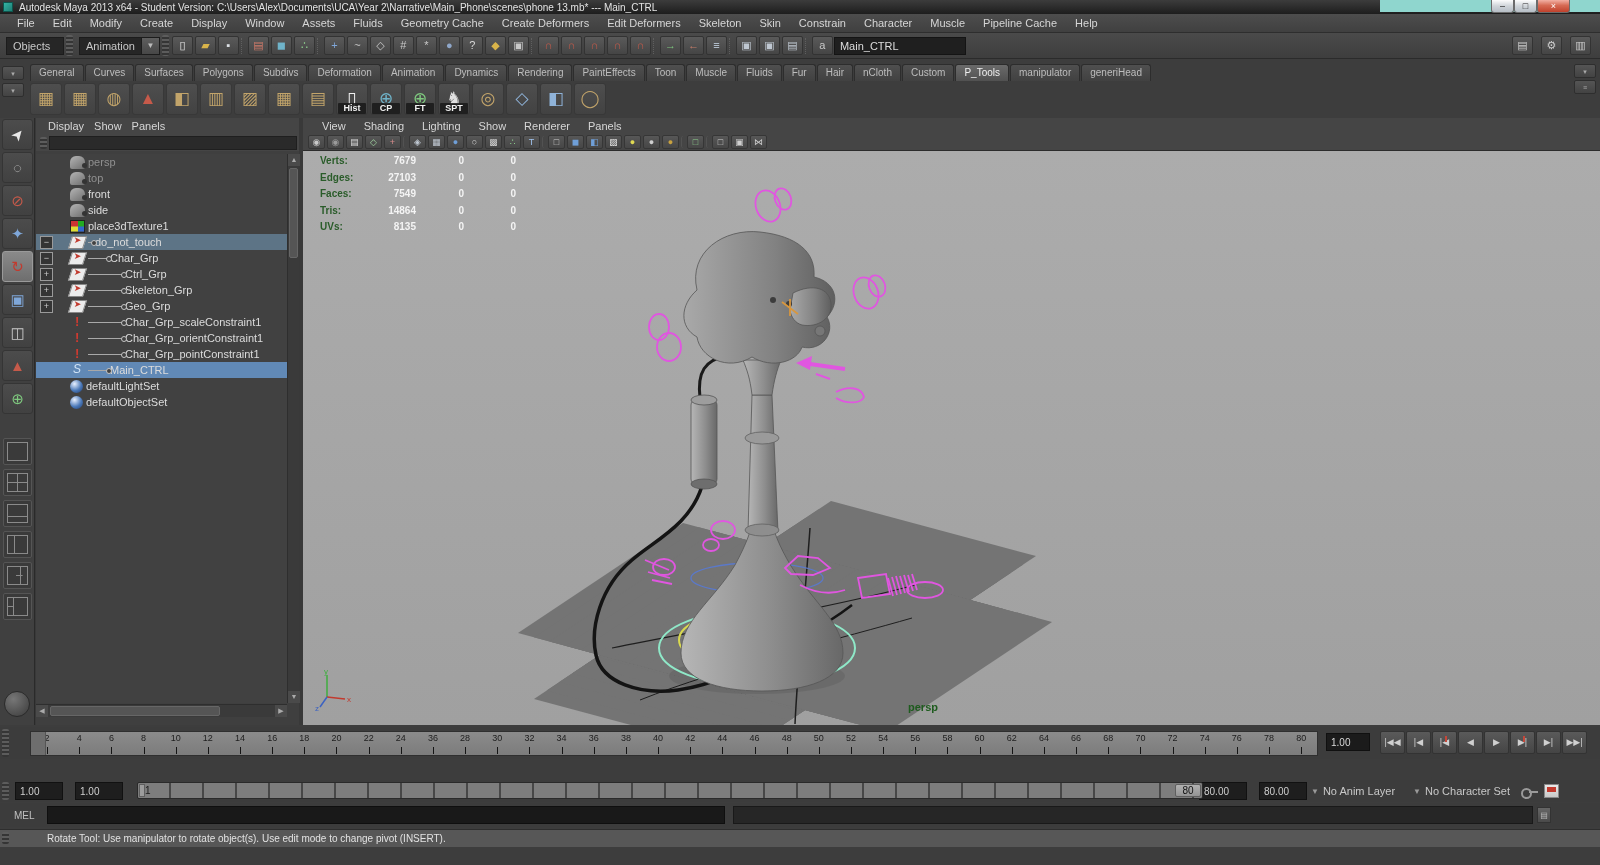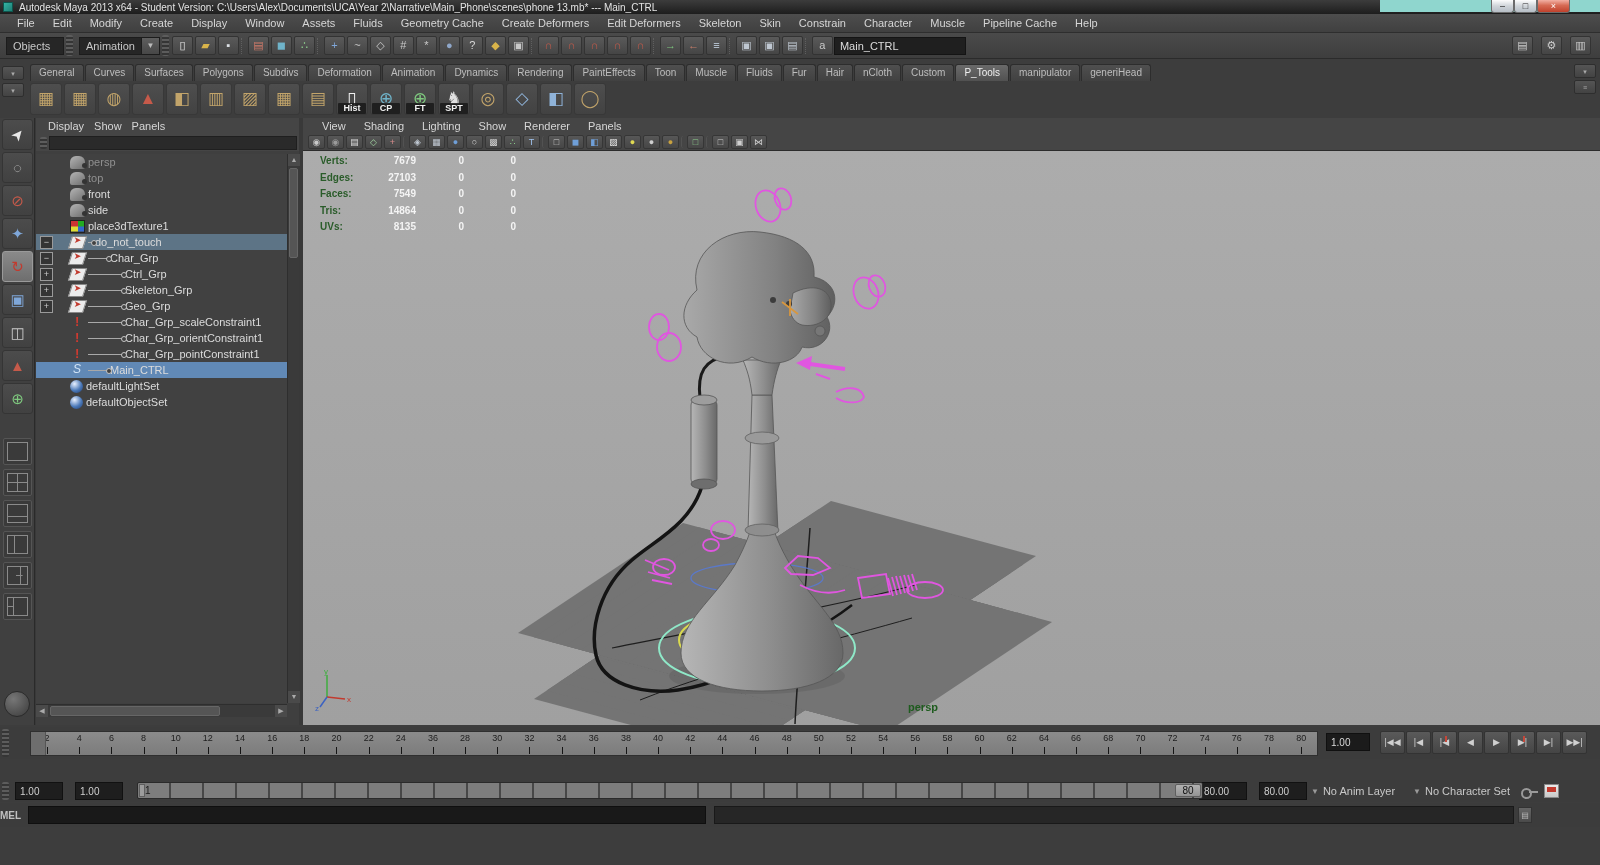--- a/index.html
+++ b/index.html
@@ -161,21 +161,21 @@
   .ddl .arrow { color:#9a9a9a; font-size:8px; padding:0 4px; }
   .ddl .dtxt { color:#c8c8c8; font-size:11px; }
   #key-ic { width:18px; height:14px; position:relative; margin-left:10px; }
   #key-ic::before { content:""; position:absolute; left:1px; top:4px; width:7px; height:7px; border:2px solid #9a9a9a; border-radius:50%; }
   #key-ic::after { content:""; position:absolute; left:9px; top:7px; width:9px; height:2px; background:#9a9a9a; }
   #autokey-ic { width:15px; height:14px; margin-left:6px; background:linear-gradient(#e8e8e8,#c9c9c9); border:1px solid #888; position:relative; }
   #autokey-ic::after { content:""; position:absolute; inset:2px 2px 5px 2px; background:#c23a2e; }
 
   
   #commandline { position:absolute; left:0; top:803px; width:1600px; height:24px; background:#3c3c3c; display:flex; align-items:center; }
-  #mel-label { width:28px; color:#c0c0c0; font-size:10px;font-weight:bold; }
+  #mel-label { width:47px; padding-left:14px; color:#c0c0c0; font-size:10px; }
   #mel-input { width:678px; height:18px; background:#191919; border:1px solid #0f0f0f; color:#ddd; font-family:"Liberation Mono",monospace; font-size:10px; }
   #mel-result { width:800px; height:18px; margin-left:8px; background:#262626; border:1px solid #191919; }
   #script-editor-btn { width:14px; height:16px; margin-left:4px; background:linear-gradient(#666,#4a4a4a); border:1px solid #333; font-size:8px; color:#bbb; text-align:center; line-height:15px; }
   #helpline { position:absolute; left:0; top:829px; width:1600px; height:18px; background:#575757; display:flex; align-items:center; border-top:1px solid #2e2e2e; }
   #help-text { padding-left:36px; color:#e2e2e2; font-size:10px; }
 </style>
 </head>
 <body>
 
 <div id="app">
@@ -816,14 +816,18 @@
     <div id="autokey-ic"></div>
   </div>
 
   <div id="commandline">
     <span id="mel-label">MEL</span>
     <input id="mel-input" value="" style="">
     <div id="mel-result"></div>
     <div id="script-editor-btn">▤</div>
   </div>
 
+  <div id="helpline">
+    <div class="grip" style="height:12px;"></div>
+    <span id="help-text">Rotate Tool: Use manipulator to rotate object(s). Use edit mode to change pivot (INSERT).</span>
+  </div>
 
 </div>
 
 </body></html>

